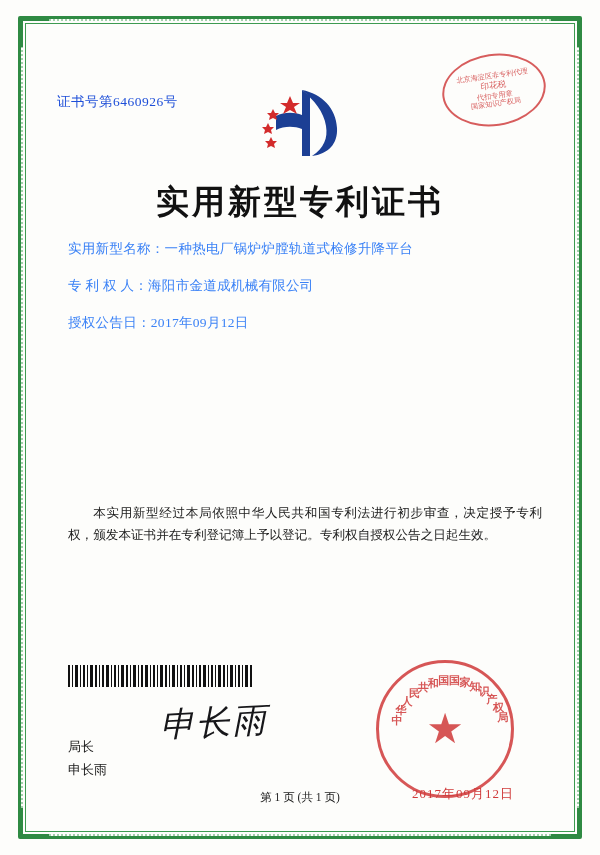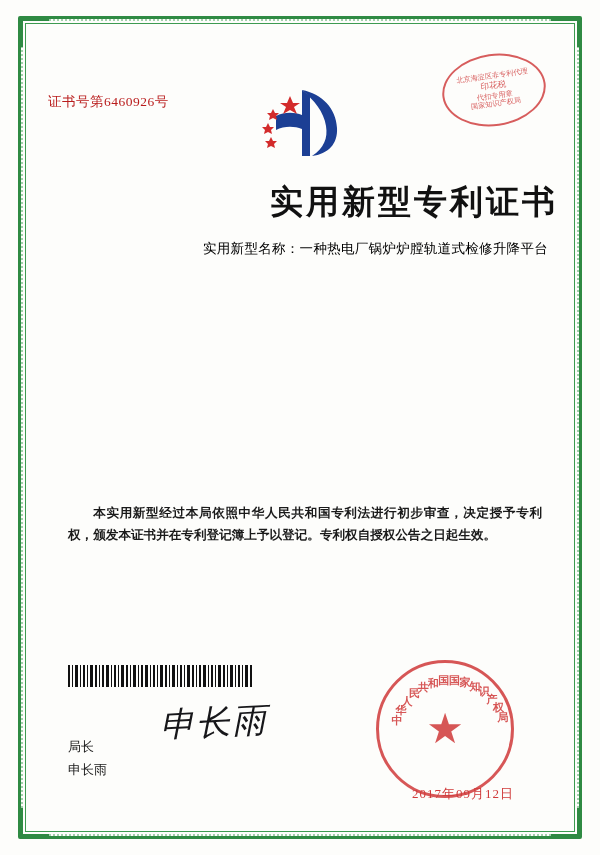--- a/index.html
+++ b/index.html
@@ -61,25 +61,25 @@
   .content {
     position: absolute;
     left: 42px;
     top: 40px;
     right: 42px;
     bottom: 40px;
   }
 
   .cert-no {
     position: absolute;
-    left: 6px;
+    left: 15px;
     top: 53px;
     font-size: 13.5px;
     letter-spacing: .5px;
-    color: #b91c1c;
+    color: #1d4ed8;
   }
 
   
   .oval-seal {
     position: absolute;
     right: 12px;
     top: 14px;
     width: 104px;
     height: 72px;
     border: 2px solid #cf3b3b;
@@ -109,58 +109,56 @@
     top: 42px;
     width: 120px;
     height: 78px;
   }
 
   .title {
     position: absolute;
     left: 0;
     right: 0;
     top: 140px;
-    text-align: right;
+    text-align: center;
     font-size: 33px;
     font-weight: bold;
     letter-spacing: 3px;
     font-family: "Liberation Serif", serif;
     color: #111;
   }
 
   .fields {
     position: absolute;
     left: 26px;
     right: 10px;
     top: 200px;
   }
   .field {
     font-size: 13.5px;
     margin-bottom: 19px;
-    color: #000000;
+    color: #3b82f6;
     letter-spacing: .3px;
-    text-align: right;
   }
   .field .k { }
   .field .v { }
 
   .body-text {
     position: absolute;
     left: 26px;
     right: 16px;
     top: 462px;
     font-size: 12.6px;
     line-height: 1.75;
     text-align: justify;
     color: #1a1a1a;
   }
   .body-text p {
     margin: 0 0 2px 0;
     text-indent: 2em;
-    font-weight: bold;
   }
 
   .barcode {
     position: absolute;
     left: 26px;
     top: 625px;
     width: 185px;
     height: 22px;
   }
 
@@ -271,20 +269,26 @@
         <polygon points="28,41 30,45 34,45 31,48 32,52 28,50 24,52 25,48 22,45 26,45" fill="#d32b2b"></polygon>
         <polygon points="31,55 33,59 37,59 34,62 35,66 31,64 27,66 28,62 25,59 29,59" fill="#d32b2b"></polygon>
       </svg>
     </div>
 
     <div class="title">实用新型专利证书</div>
 
     <div class="fields">
       <div class="field">
         <span class="k">实用新型名称：</span><span class="v">一种热电厂锅炉炉膛轨道式检修升降平台</span>
+      </div>
+      <div class="field">
+        <span class="k">专 利 权 人：</span><span class="v">海阳市金道成机械有限公司</span>
+      </div>
+      <div class="field">
+        <span class="k">授权公告日：</span><span class="v">2017年09月12日</span>
       </div>
     </div>
 
     <div class="body-text">
       <p>本实用新型经过本局依照中华人民共和国专利法进行初步审查，决定授予专利权，颁发本证书并在专利登记簿上予以登记。专利权自授权公告之日起生效。</p>
     </div>
 
     <div class="barcode">
       <svg viewBox="0 0 185 22" width="185" height="22" preserveAspectRatio="none" aria-hidden="true">
         <g fill="#111">
@@ -361,15 +365,16 @@
         <span style="transform: rotate(26deg) translate(0,-56px) rotate(-26deg)">知</span>
         <span style="transform: rotate(37deg) translate(0,-56px) rotate(-37deg)">识</span>
         <span style="transform: rotate(48deg) translate(0,-56px) rotate(-48deg)">产</span>
         <span style="transform: rotate(59deg) translate(0,-56px) rotate(-59deg)">权</span>
         <span style="transform: rotate(70deg) translate(0,-56px) rotate(-70deg)">局</span>
       </div>
     </div>
 
     <div class="seal-date">2017年09月12日</div>
 
+    <div class="footer">第 1 页 (共 1 页)</div>
 
   </div>
 </div>
 
 </body></html>

